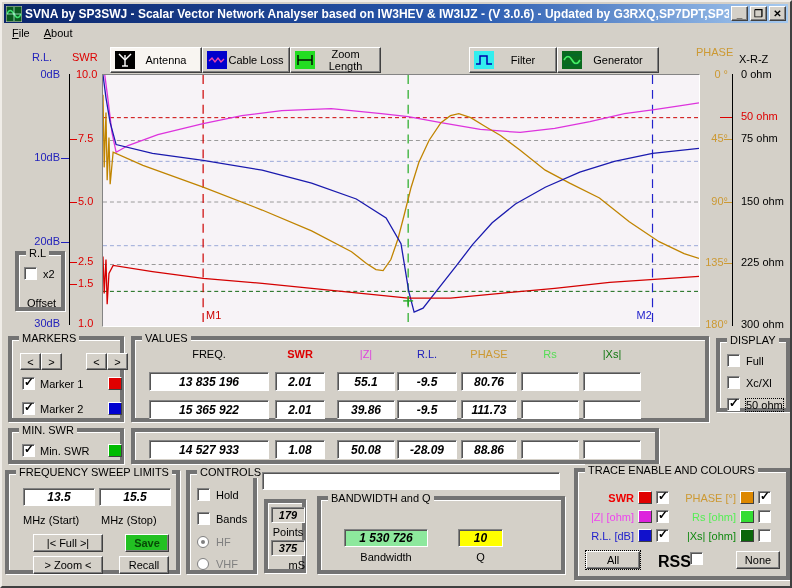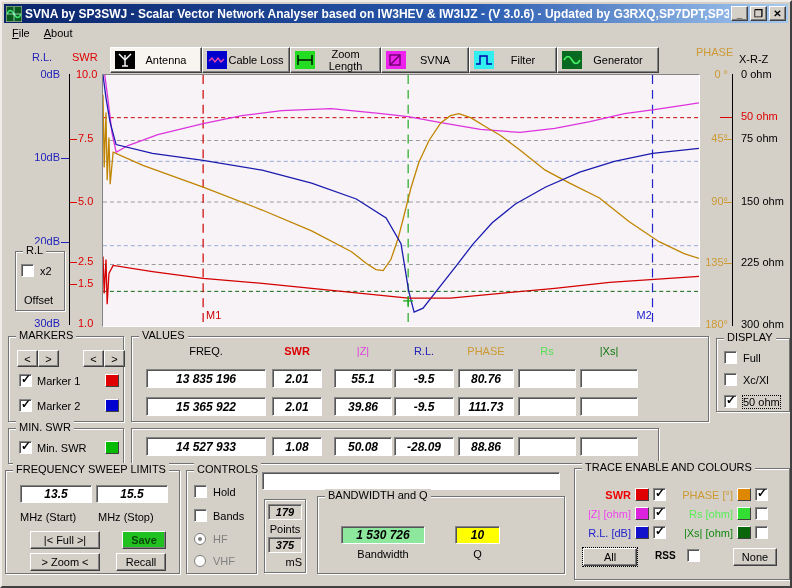--- a/index.html
+++ b/index.html
@@ -12,21 +12,21 @@
   .titlebar{position:absolute;left:2px;top:2px;right:2px;height:19px;
      background:linear-gradient(90deg,#0a246a 0%,#2a5bb0 60%,#a6caf0 100%);
      display:flex;align-items:center;padding:0 2px;}
   .titlebar .ttl{color:#fff;font-weight:bold;font-size:12px;white-space:nowrap;overflow:hidden;flex:1;margin-left:3px;}
   .winbtn{width:17px;height:15px;background:#d4d0c8;border:1px solid;border-color:#fff #404040 #404040 #fff;
      box-shadow:inset -1px -1px 0 #808080;font-size:10px;font-weight:bold;display:flex;align-items:center;justify-content:center;margin-left:2px;line-height:1;}
   .menubar{position:absolute;left:2px;top:22px;right:2px;height:18px;display:flex;gap:14px;padding-left:8px;align-items:center;}
   .menu-item{display:inline-block;}
   .menu-item::first-letter{text-decoration:underline;}
   
-  .gb{position:absolute;border:1px solid #737373;box-shadow:1px 1px 0 #fff, inset 1px 1px 0 #fff;}
+  .gb{position:absolute;border:4px solid #737373;box-shadow:1px 1px 0 #fff, inset 1px 1px 0 #fff;}
   .gb>.gbl{position:absolute;top:-8px;left:7px;background:#d4d0c8;padding:0 3px;white-space:nowrap;}
   
   .btn{position:absolute;background:#d4d0c8;border:1px solid;border-color:#fff #404040 #404040 #fff;
       box-shadow:inset -1px -1px 0 #808080;display:flex;align-items:center;justify-content:center;font-size:11px;}
   .field{position:absolute;background:#fff;border:1px solid;border-color:#848484 #fff #fff #848484;
       box-shadow:inset 1px 1px 0 #555;display:flex;align-items:center;justify-content:center;
       font-weight:bold;font-size:12px;font-style:italic;}
   .cb{position:absolute;width:13px;height:13px;background:#fff;border:1px solid;border-color:#848484 #fff #fff #848484;
       box-shadow:inset 1px 1px 0 #555;}
   .cb.checked::after{content:"✓";position:absolute;top:-3px;left:1px;font-size:12px;font-weight:bold;color:#000;}
@@ -94,28 +94,20 @@
   <div class="tab" style="left:288px;width:91px;">
     <svg class="ticon" viewBox="0 0 20 18">
         <rect width="20" height="18" fill="#22dd22"></rect>
         <g stroke="#000" stroke-width="1.4">
           <line x1="3" y1="4" x2="3" y2="14"></line>
           <line x1="17" y1="4" x2="17" y2="14"></line>
           <line x1="3" y1="9" x2="17" y2="9"></line>
         </g>
       </svg>
     <span class="tlabel">Zoom Length</span>
-  </div>
-  <div class="tab" style="left:379px;width:88px;">
-    <svg class="ticon" viewBox="0 0 20 18">
-        <rect width="20" height="18" fill="#ee22ee"></rect>
-        <rect x="4" y="4" width="10" height="10" fill="none" stroke="#660066" stroke-width="1.3"></rect>
-        <line x1="4" y1="14" x2="14" y2="4" stroke="#660066" stroke-width="1.3"></line>
-      </svg>
-    <span class="tlabel">SVNA</span>
   </div>
   <div class="tab" style="left:467px;width:88px;">
     <svg class="ticon" viewBox="0 0 20 18">
         <rect width="20" height="18" fill="#33eeee"></rect>
         <polyline points="2,13 6,13 6,5 13,5 13,13 18,13" stroke="#0000aa" fill="none" stroke-width="1.5"></polyline>
       </svg>
     <span class="tlabel">Filter</span>
   </div>
   <div class="tab" style="left:555px;width:102px;">
     <svg class="ticon" viewBox="0 0 20 18">
@@ -322,18 +314,18 @@
     <span class="cb" style="left:180px;top:38px;"></span>
 
     <span class="lbl" style="left: 4px; top: 58px; width: 52px; text-align: right; color: rgb(34, 34, 204);">R.L. [dB]</span>
     <span class="swatch" style="left: 60px; top: 57px; background: rgb(17, 17, 204);"></span>
     <span class="cb checked" style="left:78px;top:57px;"></span>
     <span class="lbl" style="left: 104px; top: 58px; width: 54px; text-align: right; color: rgb(17, 136, 17);">|Xs| [ohm]</span>
     <span class="swatch" style="left: 162px; top: 57px; background: rgb(10, 102, 10);"></span>
     <span class="cb" style="left:180px;top:57px;"></span>
 
     <span class="btn focus-dotted" style="left:8px;top:79px;width:54px;height:18px;">All</span>
-    <span class="lbl" style="left:80px;top:81px;font-weight:bold;font-size:10px;">RSS</span>
+    <span class="lbl" style="left:80px;top:81px;font-weight:bold;font-size:16px;">RSS</span>
     <span class="cb" style="left:112px;top:80px;"></span>
     <span class="btn" style="left:158px;top:79px;width:44px;height:18px;">None</span>
   </div>
 
 </div>
 
 </body></html>

